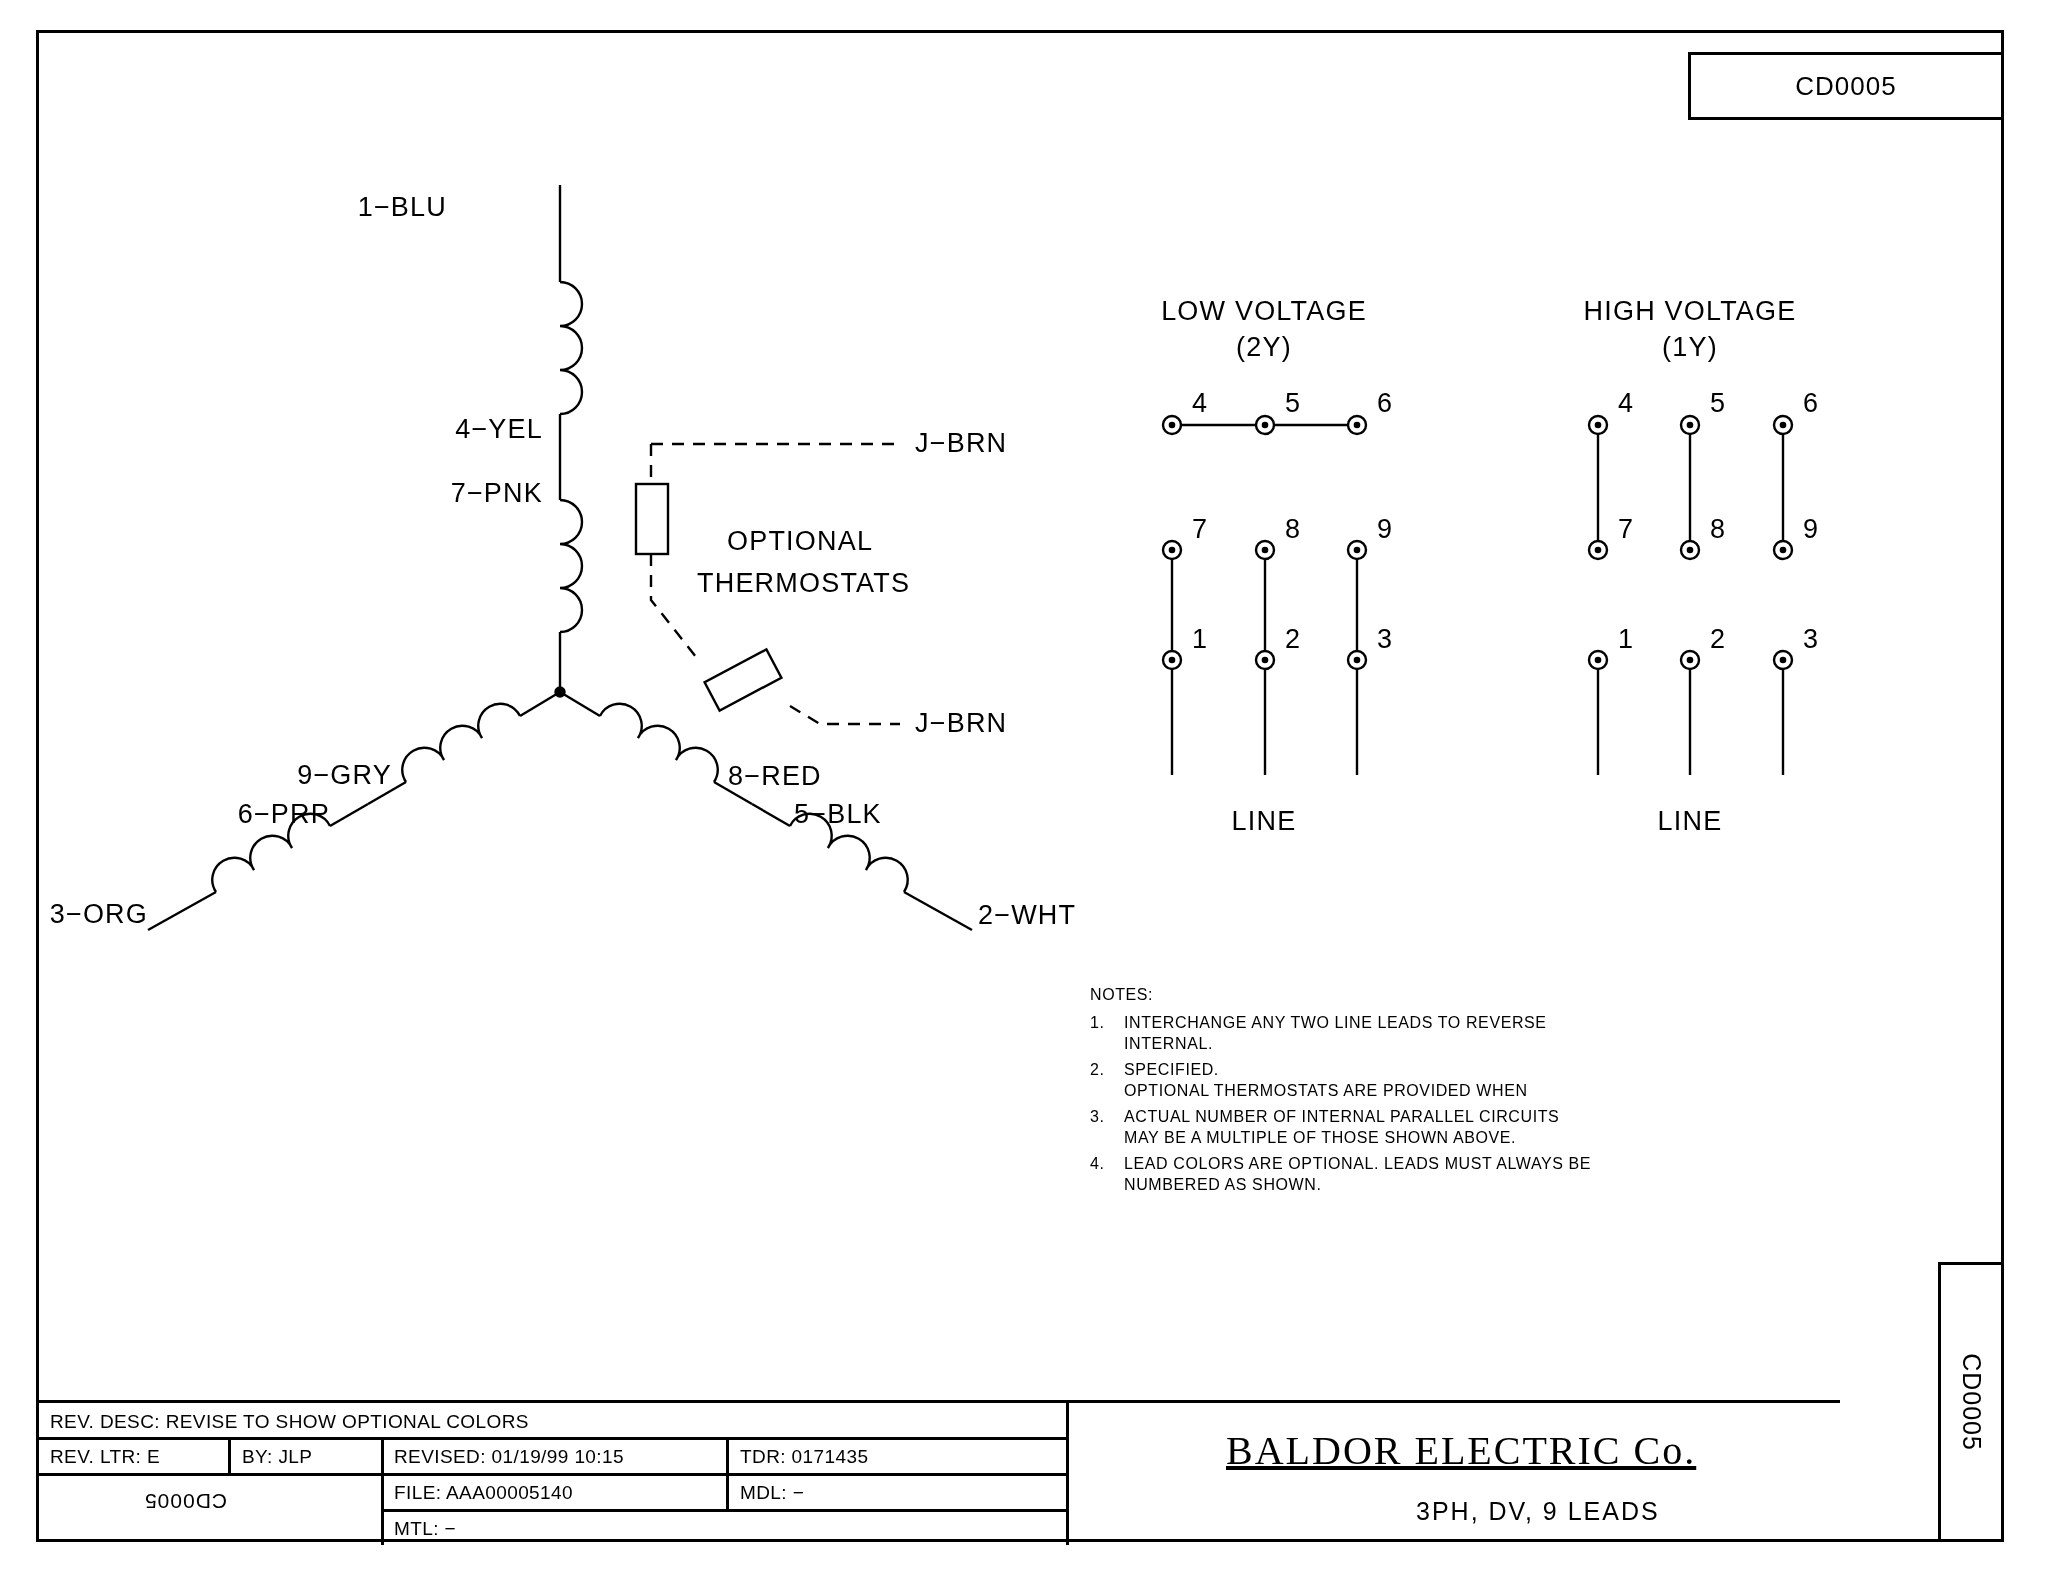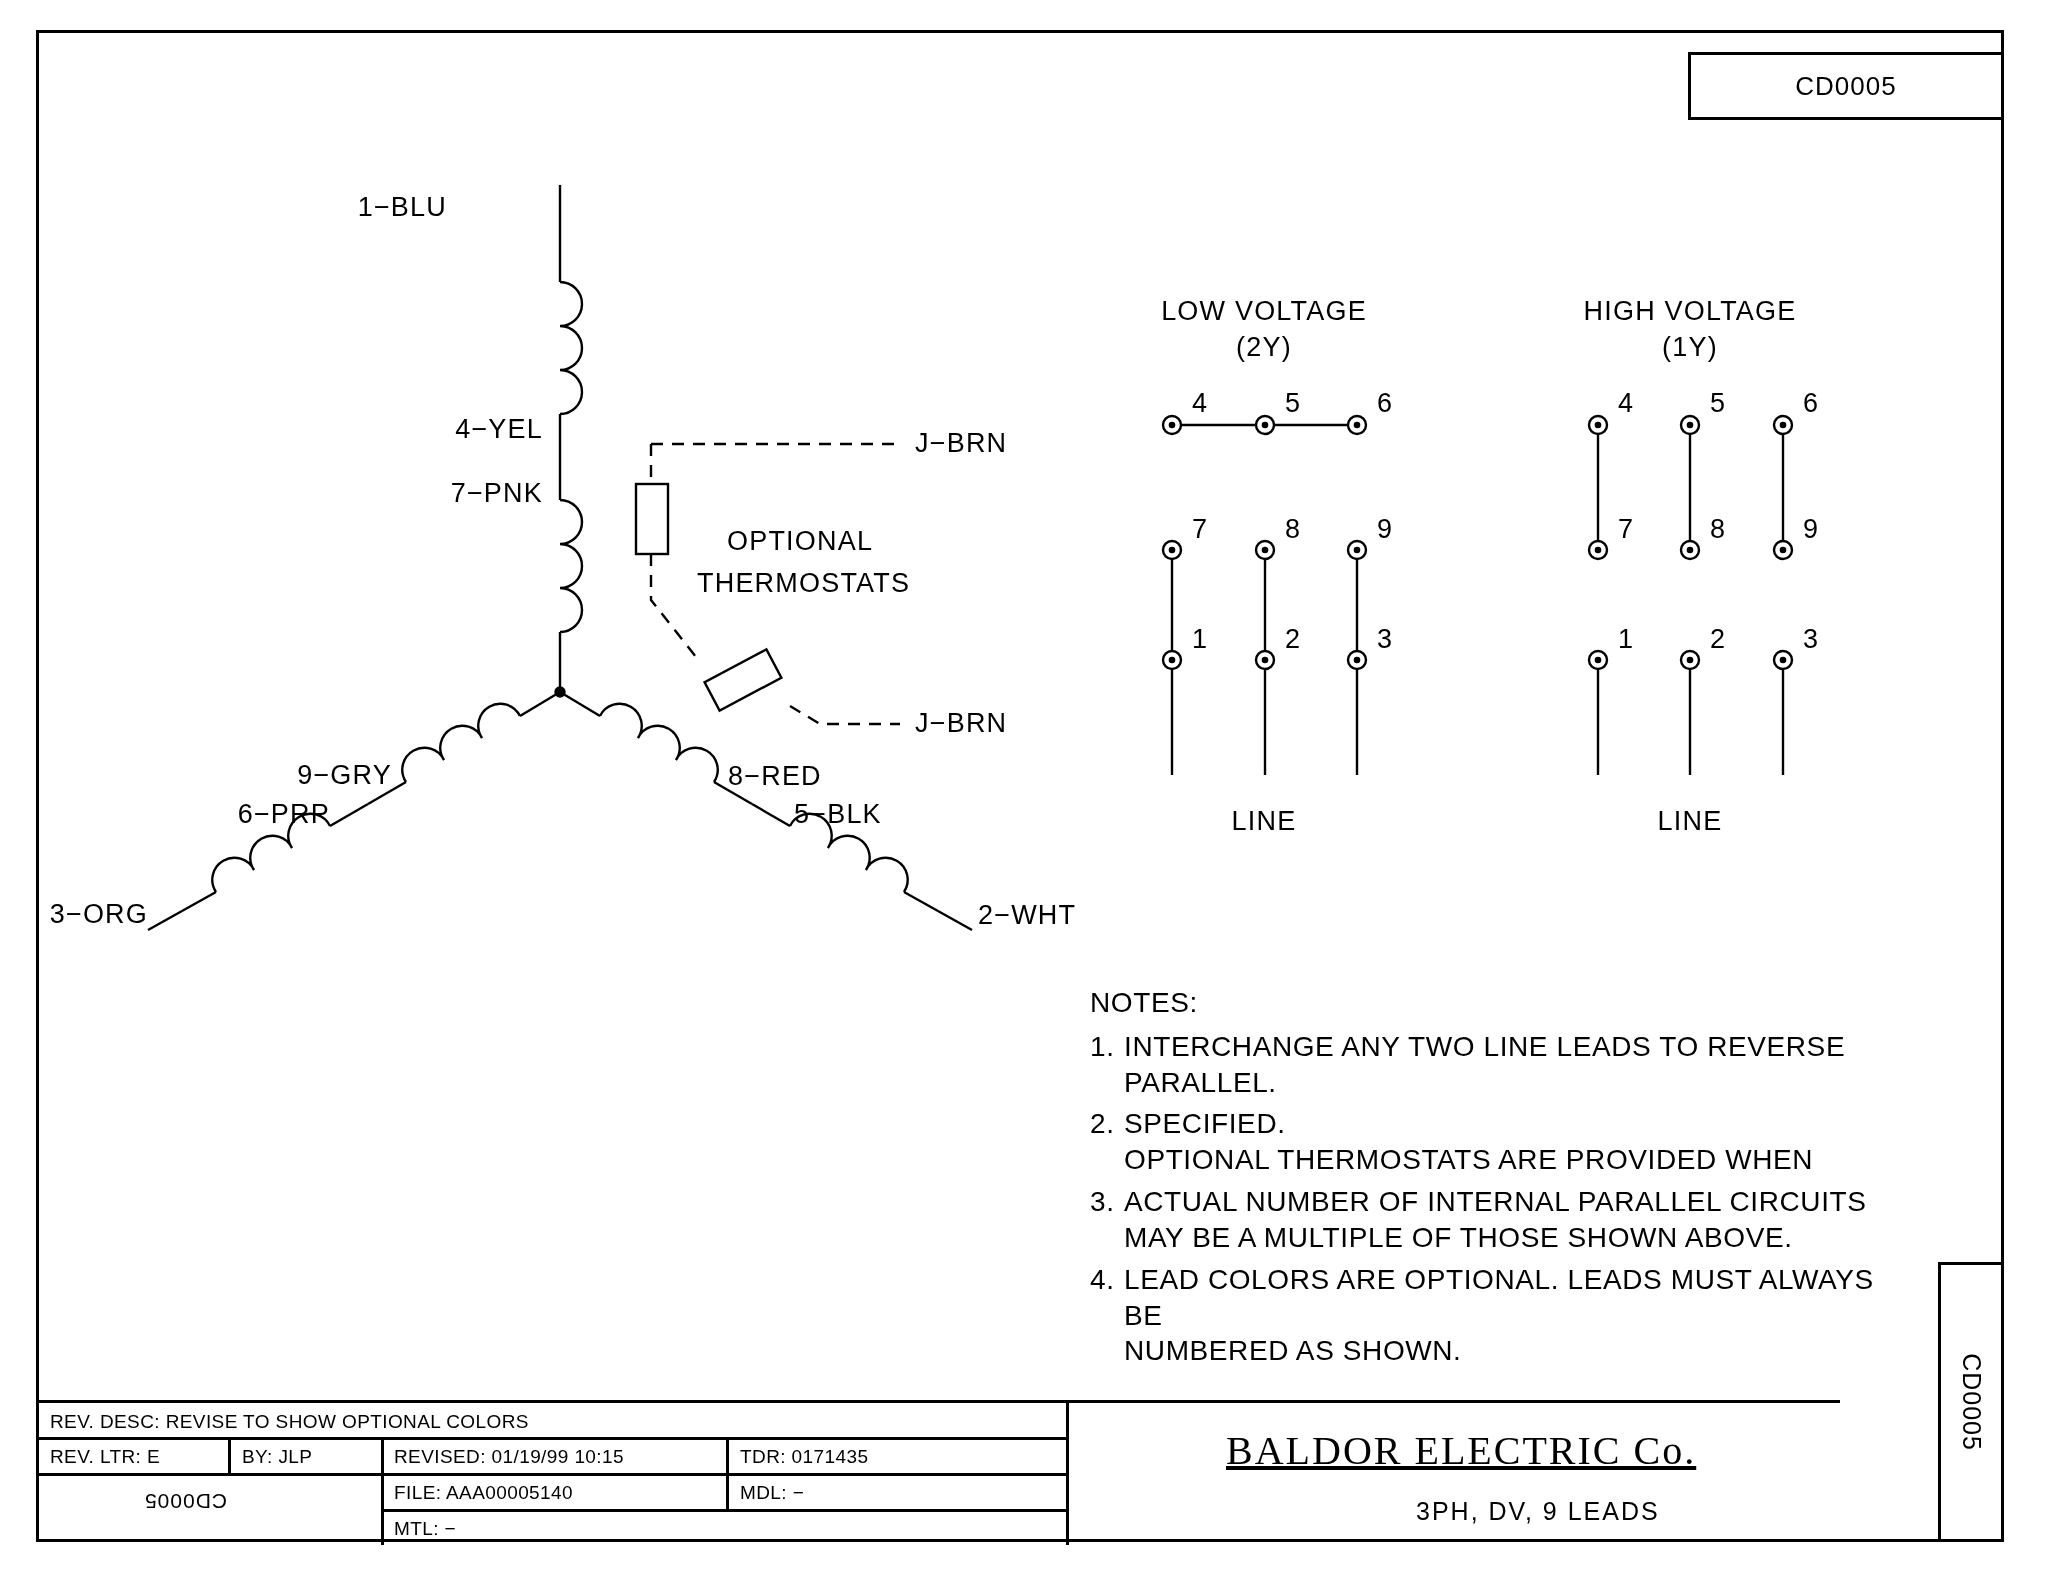--- a/index.html
+++ b/index.html
@@ -107,21 +107,21 @@
     transform: rotate(180deg);
     transform-origin: center center;
   }
 
   
   .notes {
     position: absolute;
     left: 1090px;
     top: 985px;
     width: 830px;
-    font-size: 28px;
+    font-size: 16px;
     line-height: 1.28;
     letter-spacing: 0.6px;
   }
   .notes .hdr { margin-bottom: 8px; }
   .note-row { display: flex; margin-bottom: 6px; }
   .note-num { width: 34px; flex: 0 0 34px; }
   .note-body { flex: 1; }
 </style>
 </head>
 <body>
@@ -317,21 +317,21 @@
     </g>
   </svg>
 
   <div class="notes">
     <div class="hdr">NOTES:</div>
 
     <div class="note-row">
       <div class="note-num">1.</div>
       <div class="note-body">
         <div>INTERCHANGE ANY TWO LINE LEADS TO REVERSE</div>
-        <div>PARALLEL.</div>
+        <div>INTERNAL.</div>
       </div>
     </div>
 
     <div class="note-row">
       <div class="note-num">2.</div>
       <div class="note-body">
         <div>SPECIFIED.</div>
         <div>OPTIONAL THERMOSTATS ARE PROVIDED WHEN</div>
       </div>
     </div>

